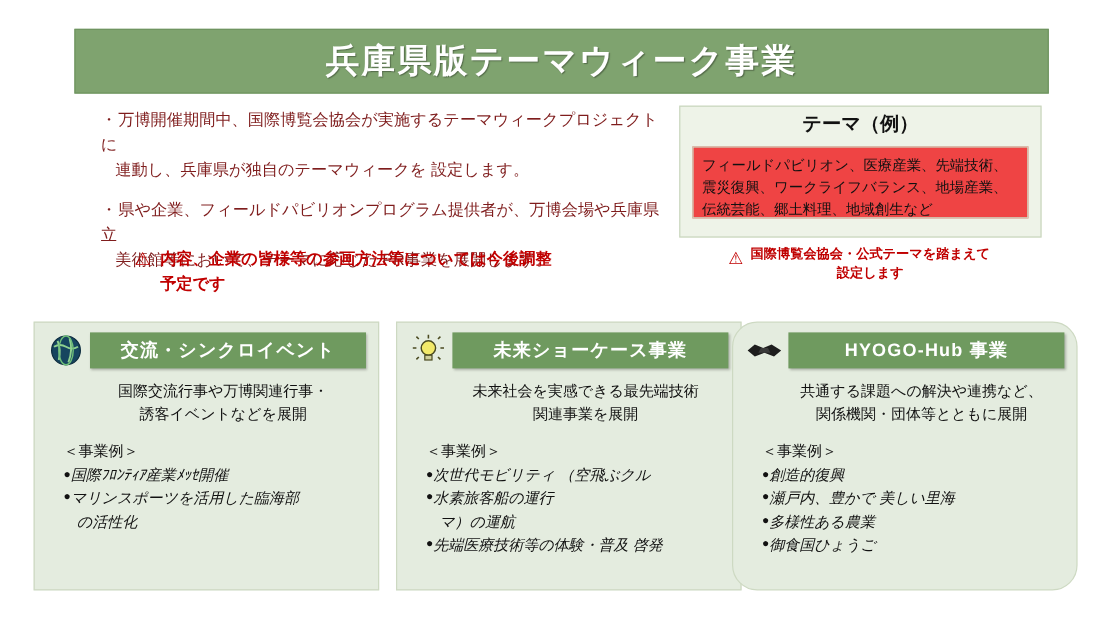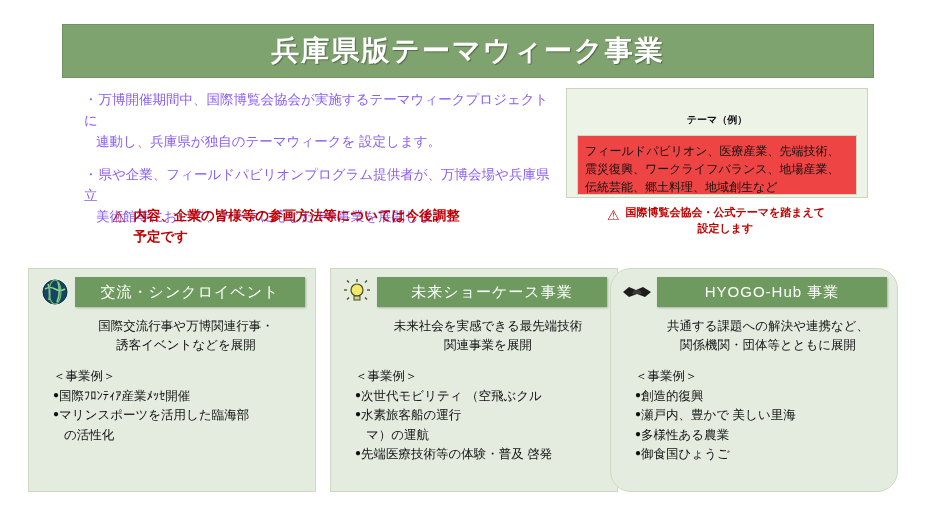--- a/index.html
+++ b/index.html
@@ -45,21 +45,21 @@
   .intro {
     position: absolute;
     left: 84px;
     top: 90px;
     width: 470px;
   }
   .intro-item {
     font-size: 13.5px;
     line-height: 1.55;
     margin-bottom: 12px;
-    color: #8b5cf6;
+    color: #7f1d1d;
   }
   .intro-item .bullet-mark {
     margin-right: 1px;
   }
   .intro-item .cont {
     display: block;
     padding-left: 12px;
   }
 
   .warn-left {
@@ -88,23 +88,23 @@
     position: absolute;
     left: 566px;
     top: 88px;
     width: 300px;
     height: 108px;
     background: #eef3e8;
     border: 1px solid #c9d6bd;
   }
   .theme-title {
     text-align: center;
-    font-size: 10px;
-    font-weight: bold;
-    margin-top: 24px;
+    font-size: 16px;
+    font-weight: bold;
+    margin-top: 4px;
     color: #111111;
   }
   .theme-inner {
     margin: 8px 10px 0 10px;
     background: #ef4444;
     border: 1px solid #cdd9c2;
     padding: 6px 7px;
     font-size: 12px;
     line-height: 1.5;
     color: #111111;
@@ -154,21 +154,21 @@
     margin: 8px 10px 0 46px;
     background: #6f9a5f;
     display: flex;
     align-items: center;
     justify-content: center;
     box-shadow: 1px 1px 2px rgba(0,0,0,0.25);
   }
   .panel-header-text {
     color: #ffffff;
     font-size: 15px;
-    font-weight: normal;
+    font-weight: bold;
     letter-spacing: 1px;
     text-align: right;
   }
   .panel-icon {
     position: absolute;
     left: 10px;
     top: 8px;
     width: 32px;
     height: 30px;
     display: flex;
@@ -186,20 +186,21 @@
   }
   .panel-examples-label {
     margin: 12px 0 2px 24px;
     font-size: 12.5px;
     color: #111111;
   }
   .panel-list {
     margin: 0;
     padding: 0 10px 0 24px;
     list-style: none;
+    font-style: italic;
   }
   .panel-list li {
     font-size: 12.5px;
     line-height: 1.55;
     color: #111111;
     text-indent: -11px;
     padding-left: 11px;
   }
   .panel-list li .dot {
     font-size: 10px;

